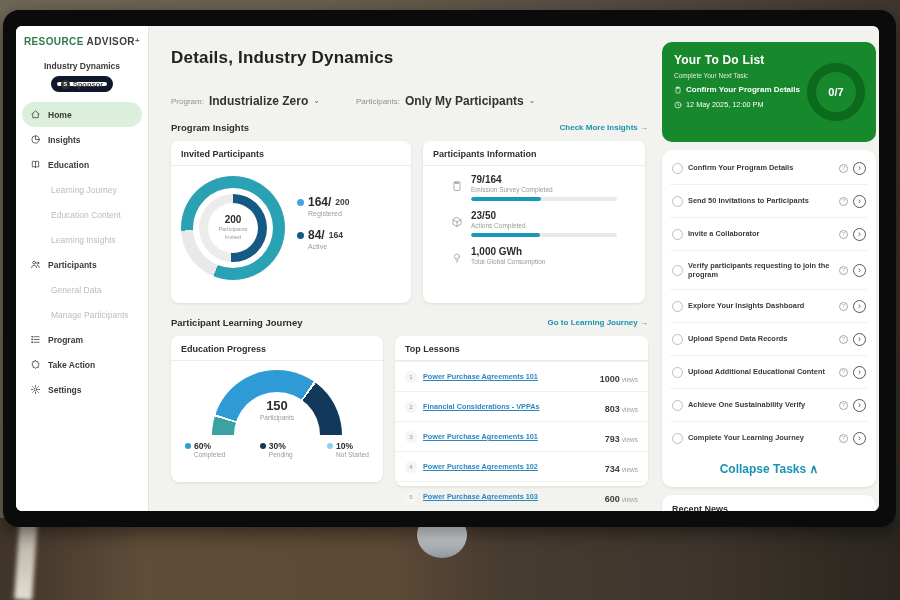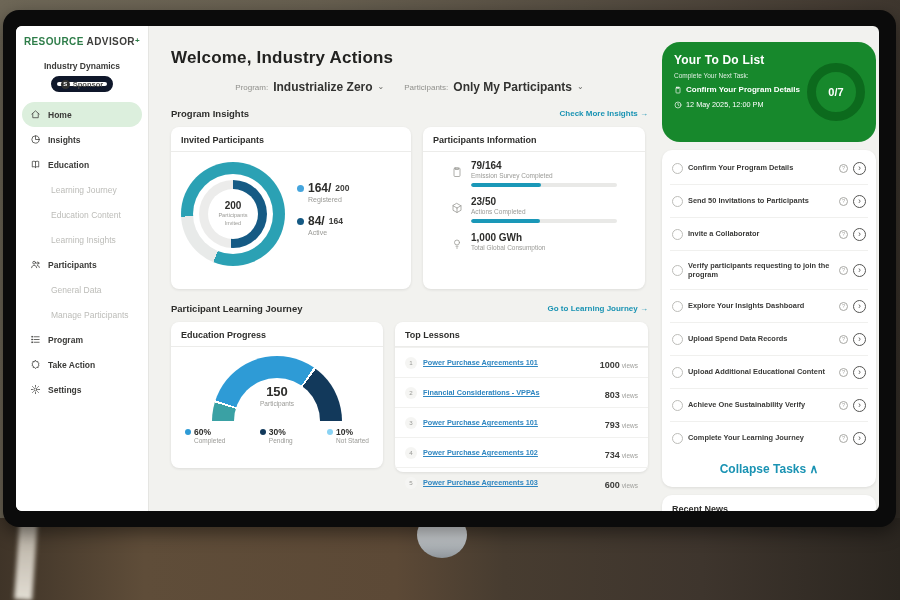--- a/index.html
+++ b/index.html
@@ -36,21 +36,21 @@
   .nav-item { display:flex; align-items:center; gap:7px; height:25px; padding:0 10px 0 14px;
     font-size:8.5px; font-weight:bold; color:#3a3a38; cursor:default; }
   .nav-item svg { width:11px; height:11px; stroke:#4a4a48; fill:none; stroke-width:1.8; stroke-linecap:round; stroke-linejoin:round; flex:none; }
   .nav-item.sub { padding-left:35px; color:#bcbcb8; font-weight:normal; }
   .nav-item.active { background:#dcefdd; border-radius:13px; margin:0 6px; padding-left:8px; }
 
   
   .main { flex:1; display:flex; padding:10px 12px 0 22px; gap:14px; }
   .content { flex:1; min-width:0; }
   h1.welcome { font-size:17px; font-weight:bold; color:#222220; margin-top:12px; letter-spacing:.2px; }
-  .filters { display:flex; gap:20px; margin-top:12px; align-items:center;justify-content:center; }
+  .filters { display:flex; gap:36px; margin-top:26px; align-items:center; }
   .fgroup { display:flex; align-items:center; gap:5px; }
   .flabel { font-size:8px; color:#90908c; }
   .fvalue { font-size:12px; font-weight:bold; color:#333331; }
   .chev { font-size:8px; color:#6a6a66; line-height:6px; }
   .sec-row { display:flex; align-items:center; justify-content:space-between; margin-top:14px; margin-bottom:8px; }
   .sec-title { font-size:9.5px; font-weight:bold; color:#2e2e2c; }
   .sec-link { font-size:8px; font-weight:bold; color:#1a93b3; cursor:pointer; }
   .cards-row { display:flex; gap:12px; align-items:stretch; }
   .card { background:#fff; border-radius:8px; box-shadow:0 1px 3px rgba(0,0,0,.09); }
   .card-h { padding:8px 10px 6px; font-size:9px; font-weight:bold; color:#2e2e2c; border-bottom:1px solid #ececea; }
@@ -109,21 +109,21 @@
   .lesson { display:flex; align-items:center; gap:6px; padding:5.5px 10px; border-top:1px solid #f1f1ef; }
   .lesson:first-of-type { border-top:none; }
   .rank { width:12px; height:12px; border-radius:50%; background:#f5f5f3; color:#9a9a96; font-size:6.2px;
     display:flex; align-items:center; justify-content:center; flex:none; }
   .ltitle { flex:1; font-size:7.3px; font-weight:bold; color:#2e86c1; text-decoration:underline; cursor:pointer; }
   .views-n { font-size:9px; font-weight:bold; color:#3c3c3a; }
   .views-l { font-size:6.5px; color:#a0a09c; margin-left:2px; }
 
   
   .rightcol { width:214px; flex:none; padding-top:6px; }
-  .todo-head { background:#17882c; border-radius:18px; height:100px; padding:11px 12px; position:relative; color:#fff; overflow:hidden; }
+  .todo-head { background:#17882c; border-radius:10px; height:100px; padding:11px 12px; position:relative; color:#fff; overflow:hidden; }
   .todo-title { font-size:12px; font-weight:bold; letter-spacing:.2px; }
   .todo-sub { font-size:6.5px; opacity:.85; margin-top:5px; }
   .todo-line { display:flex; align-items:center; gap:4px; margin-top:6px; }
   .todo-line svg { width:8px; height:8px; stroke:#fff; fill:none; stroke-width:2; stroke-linecap:round; stroke-linejoin:round; flex:none; }
   .todo-task { font-size:8px; font-weight:bold; }
   .todo-due { font-size:7.3px; }
   .ring { position:absolute; right:11px; top:21px; width:58px; height:58px; border-radius:50%;
     border:9px solid #0c6a1d; display:flex; align-items:center; justify-content:center; }
   .ring-val { font-size:11px; font-weight:bold; color:#fff; }
 
@@ -227,21 +227,21 @@
               <path d="M12 3v2.5M12 18.5V21M3 12h2.5M18.5 12H21M5.6 5.6l1.8 1.8M16.6 16.6l1.8 1.8M18.4 5.6l-1.8 1.8M7.4 16.6l-1.8 1.8"></path>
             </svg>
         <span>Settings</span>
       </div>
     </nav>
   </aside>
 
   <div class="main">
     <div class="content">
 
-      <h1 class="welcome">Welcome, Industry Actions</h1>
+      <h1 class="welcome">Details, Industry Dynamics</h1>
 
       <div class="filters">
         <div class="fgroup">
           <span class="flabel">Program:</span>
           <span class="fvalue">Industrialize Zero</span>
           <span class="chev">⌄</span>
         </div>
         <div class="fgroup">
           <span class="flabel">Participants:</span>
           <span class="fvalue">Only My Participants</span>

